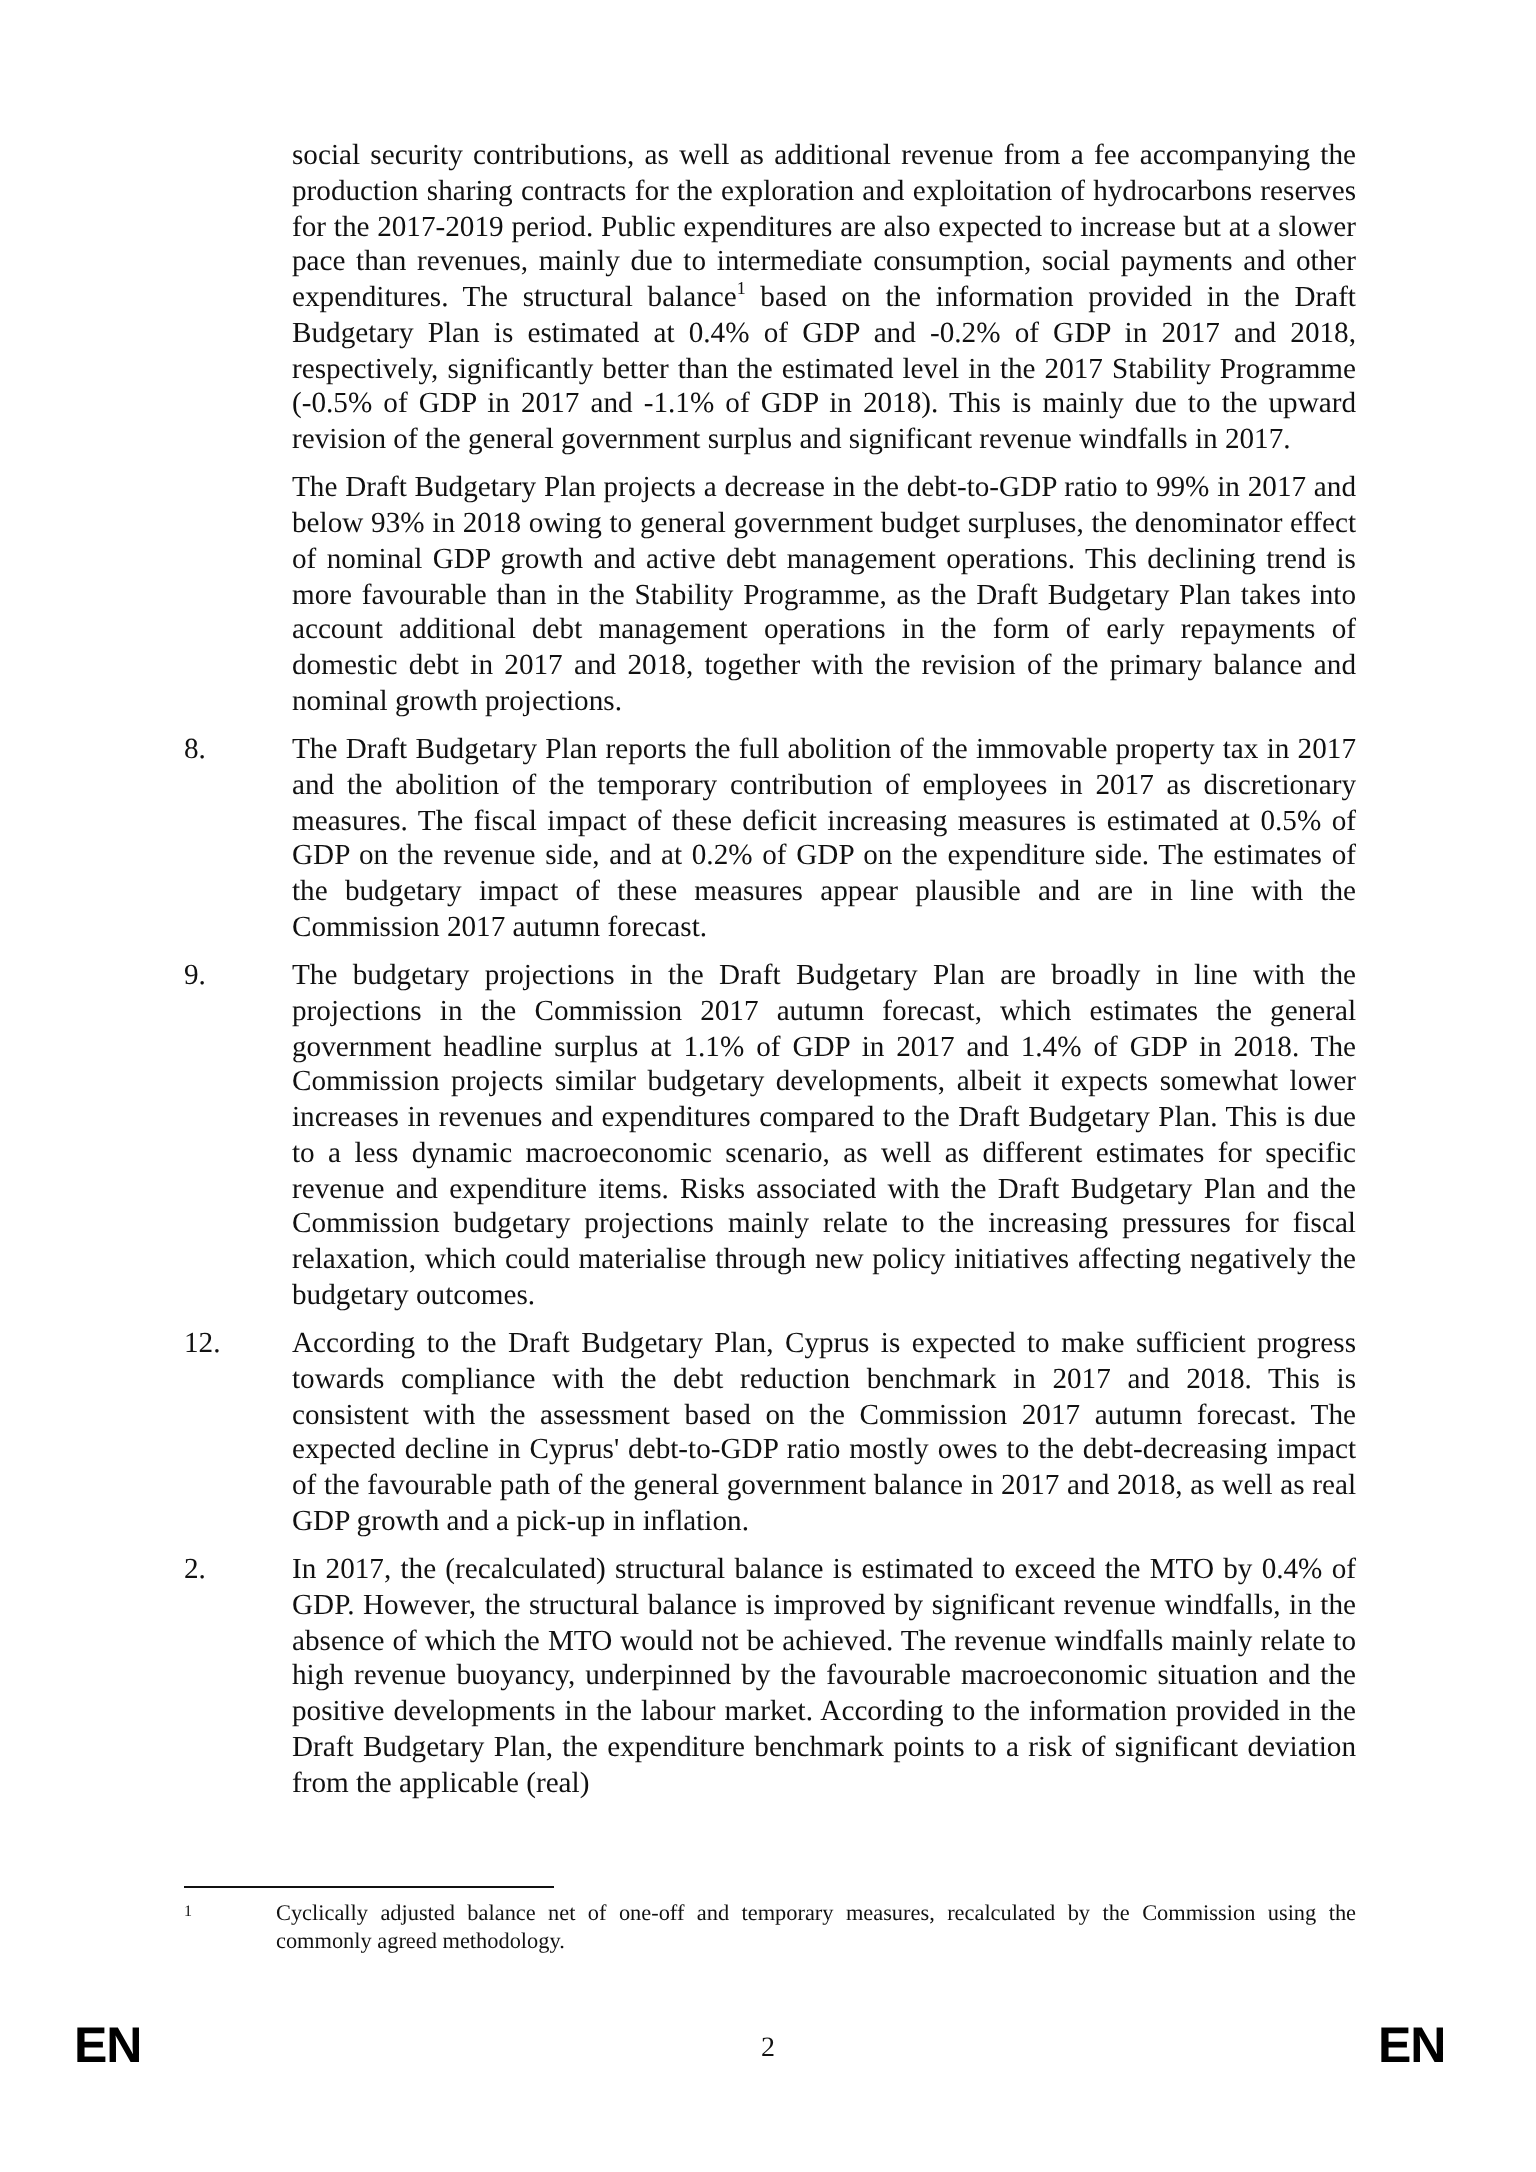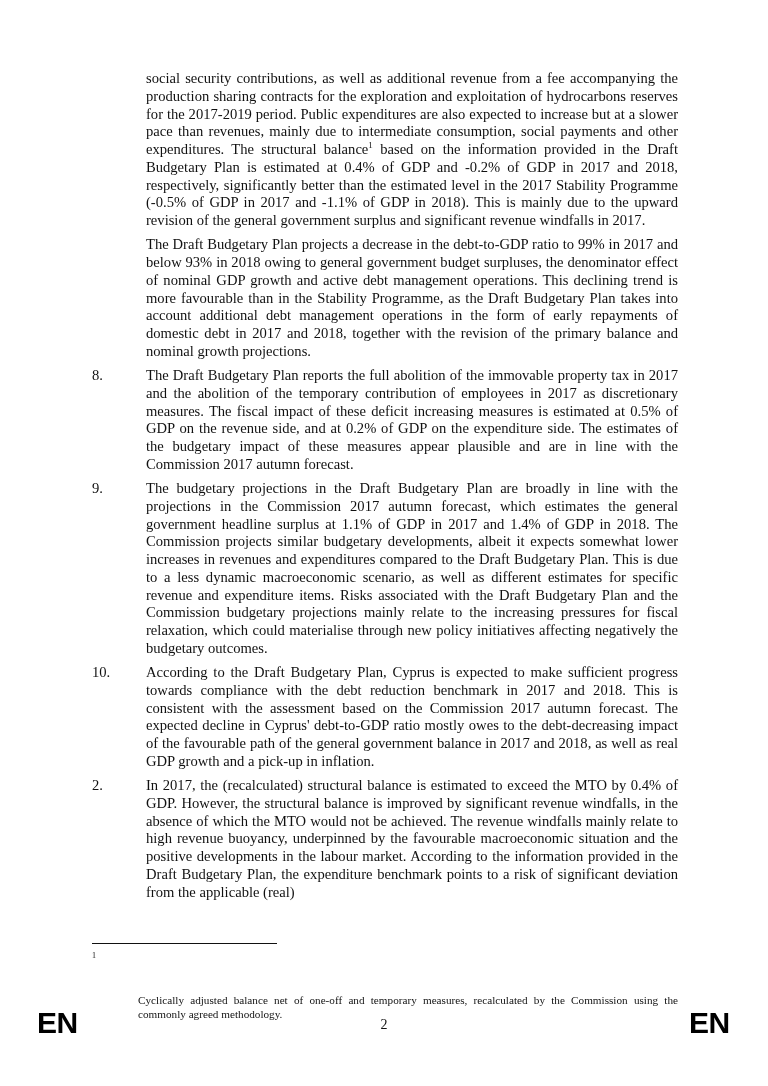--- a/index.html
+++ b/index.html
@@ -64,28 +64,27 @@
     }
     .footnote .fn-num {
       position: absolute;
       left: 0;
       top: -2px;
       font-size: 8px;
     }
     .footnote .fn-text {
       display: block;
       margin-left: 46px;
-      margin-top: 43px;
     }
     .lang {
       position: absolute;
       top: 1008px;
       font-family: "Liberation Sans", "DejaVu Sans", sans-serif;
       font-weight: bold;
-      font-size: 30px;
+      font-size: 25px;
       line-height: 30px;
       letter-spacing: -0.5px;
       color: #000000;
     }
     .lang.left { left: 37px; }
     .lang.right { left: 689px; }
     .page-num {
       position: absolute;
       top: 1017px;
       left: 0;
@@ -114,21 +113,21 @@
       <span class="num">8.</span>
       <span>The Draft Budgetary Plan reports the full abolition of the immovable property tax in 2017 and the abolition of the temporary contribution of employees in 2017 as discretionary measures. The fiscal impact of these deficit increasing measures is estimated at 0.5% of GDP on the revenue side, and at 0.2% of GDP on the expenditure side. The estimates of the budgetary impact of these measures appear plausible and are in line with the Commission 2017 autumn forecast.</span>
     </p>
 
     <p class="para">
       <span class="num">9.</span>
       <span>The budgetary projections in the Draft Budgetary Plan are broadly in line with the projections in the Commission 2017 autumn forecast, which estimates the general government headline surplus at 1.1% of GDP in 2017 and 1.4% of GDP in 2018. The Commission projects similar budgetary developments, albeit it expects somewhat lower increases in revenues and expenditures compared to the Draft Budgetary Plan. This is due to a less dynamic macroeconomic scenario, as well as different estimates for specific revenue and expenditure items. Risks associated with the Draft Budgetary Plan and the Commission budgetary projections mainly relate to the increasing pressures for fiscal relaxation, which could materialise through new policy initiatives affecting negatively the budgetary outcomes.</span>
     </p>
 
     <p class="para">
-      <span class="num">10.</span>
+      <span class="num">12.</span>
       <span>According to the Draft Budgetary Plan, Cyprus is expected to make sufficient progress towards compliance with the debt reduction benchmark in 2017 and 2018. This is consistent with the assessment based on the Commission 2017 autumn forecast. The expected decline in Cyprus' debt-to-GDP ratio mostly owes to the debt-decreasing impact of the favourable path of the general government balance in 2017 and 2018, as well as real GDP growth and a pick-up in inflation.</span>
     </p>
 
     <p class="para">
       <span class="num">2.</span>
       <span>In 2017, the (recalculated) structural balance is estimated to exceed the MTO by 0.4% of GDP. However, the structural balance is improved by significant revenue windfalls, in the absence of which the MTO would not be achieved. The revenue windfalls mainly relate to high revenue buoyancy, underpinned by the favourable macroeconomic situation and the positive developments in the labour market. According to the information provided in the Draft Budgetary Plan, the expenditure benchmark points to a risk of significant deviation from the applicable (real)</span>
     </p>
 
   </div>
 

